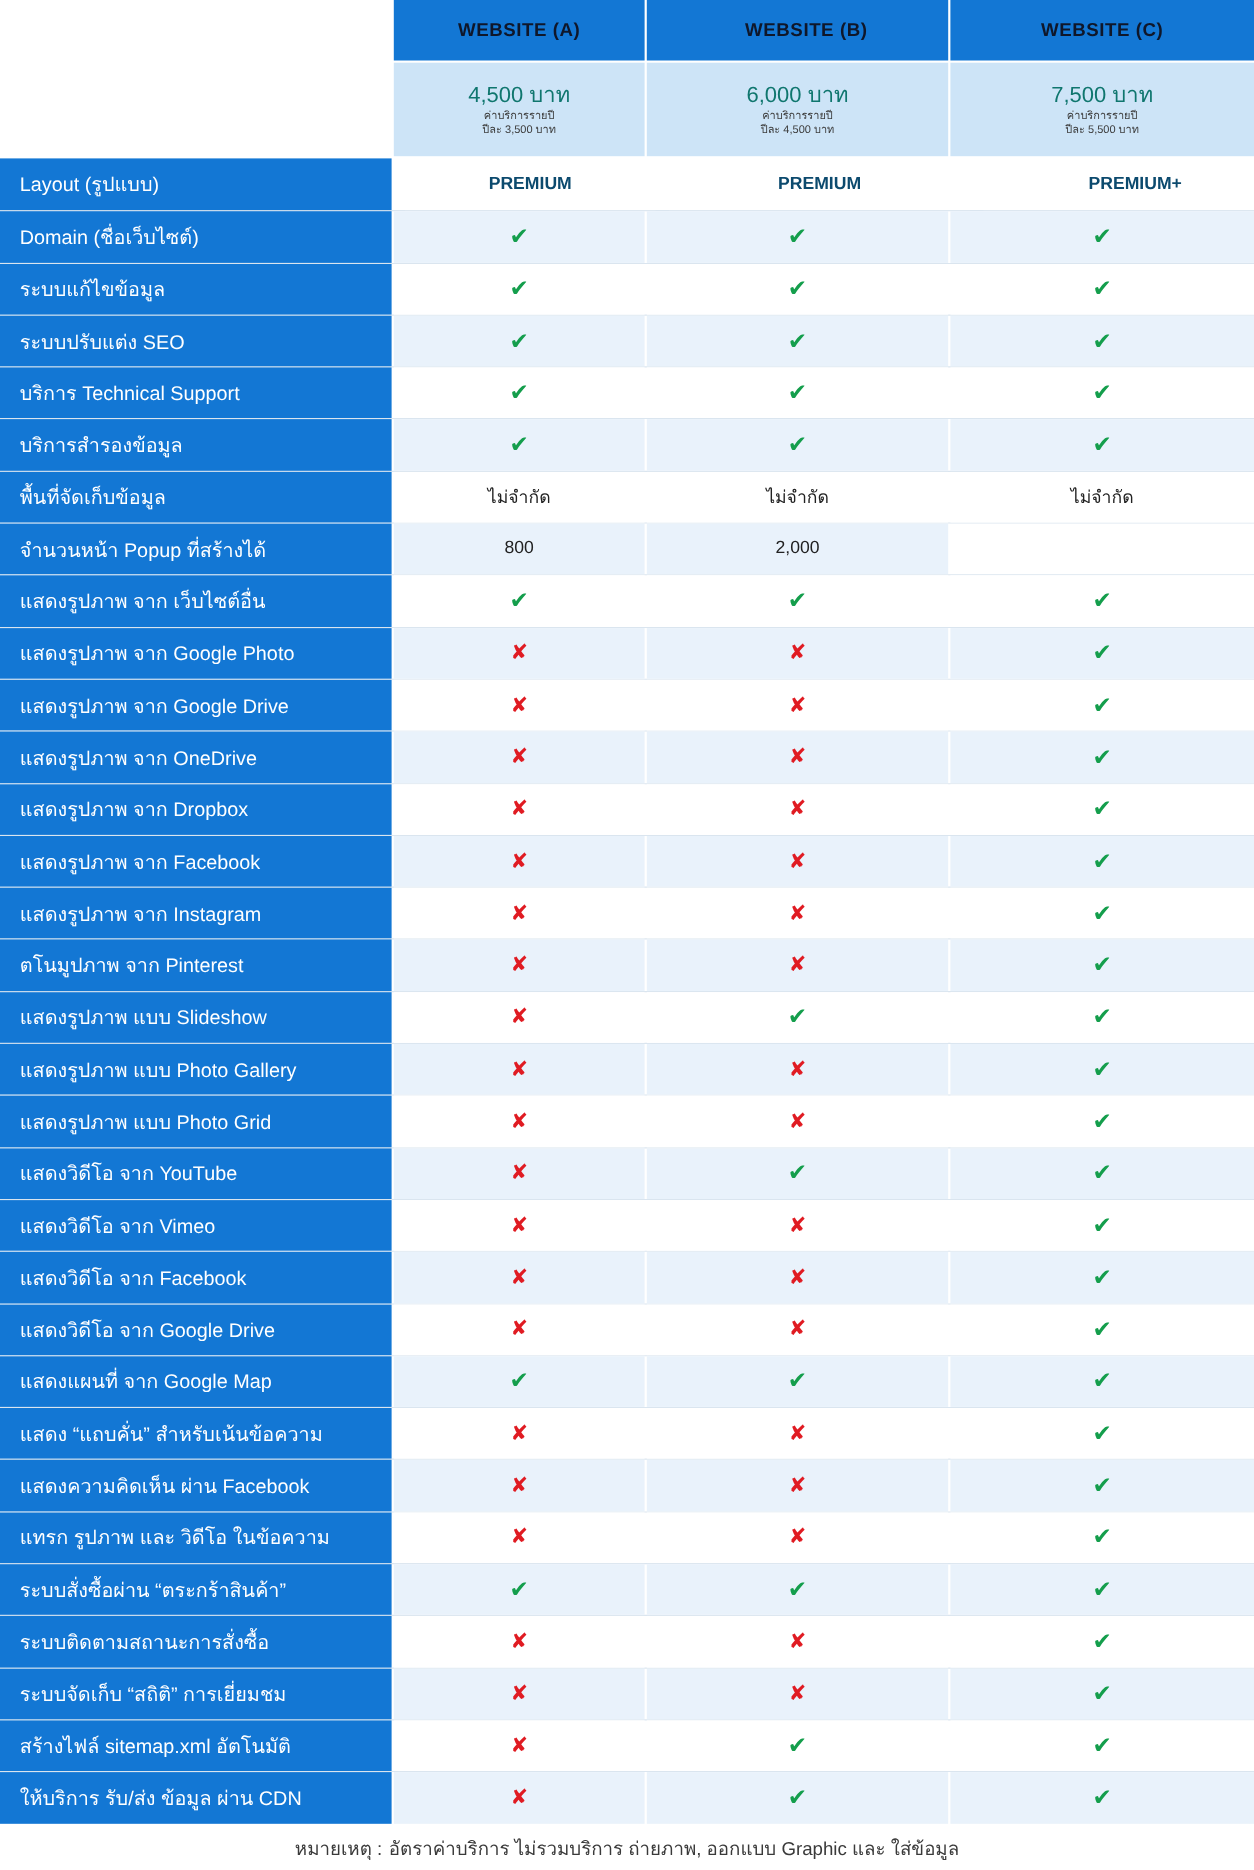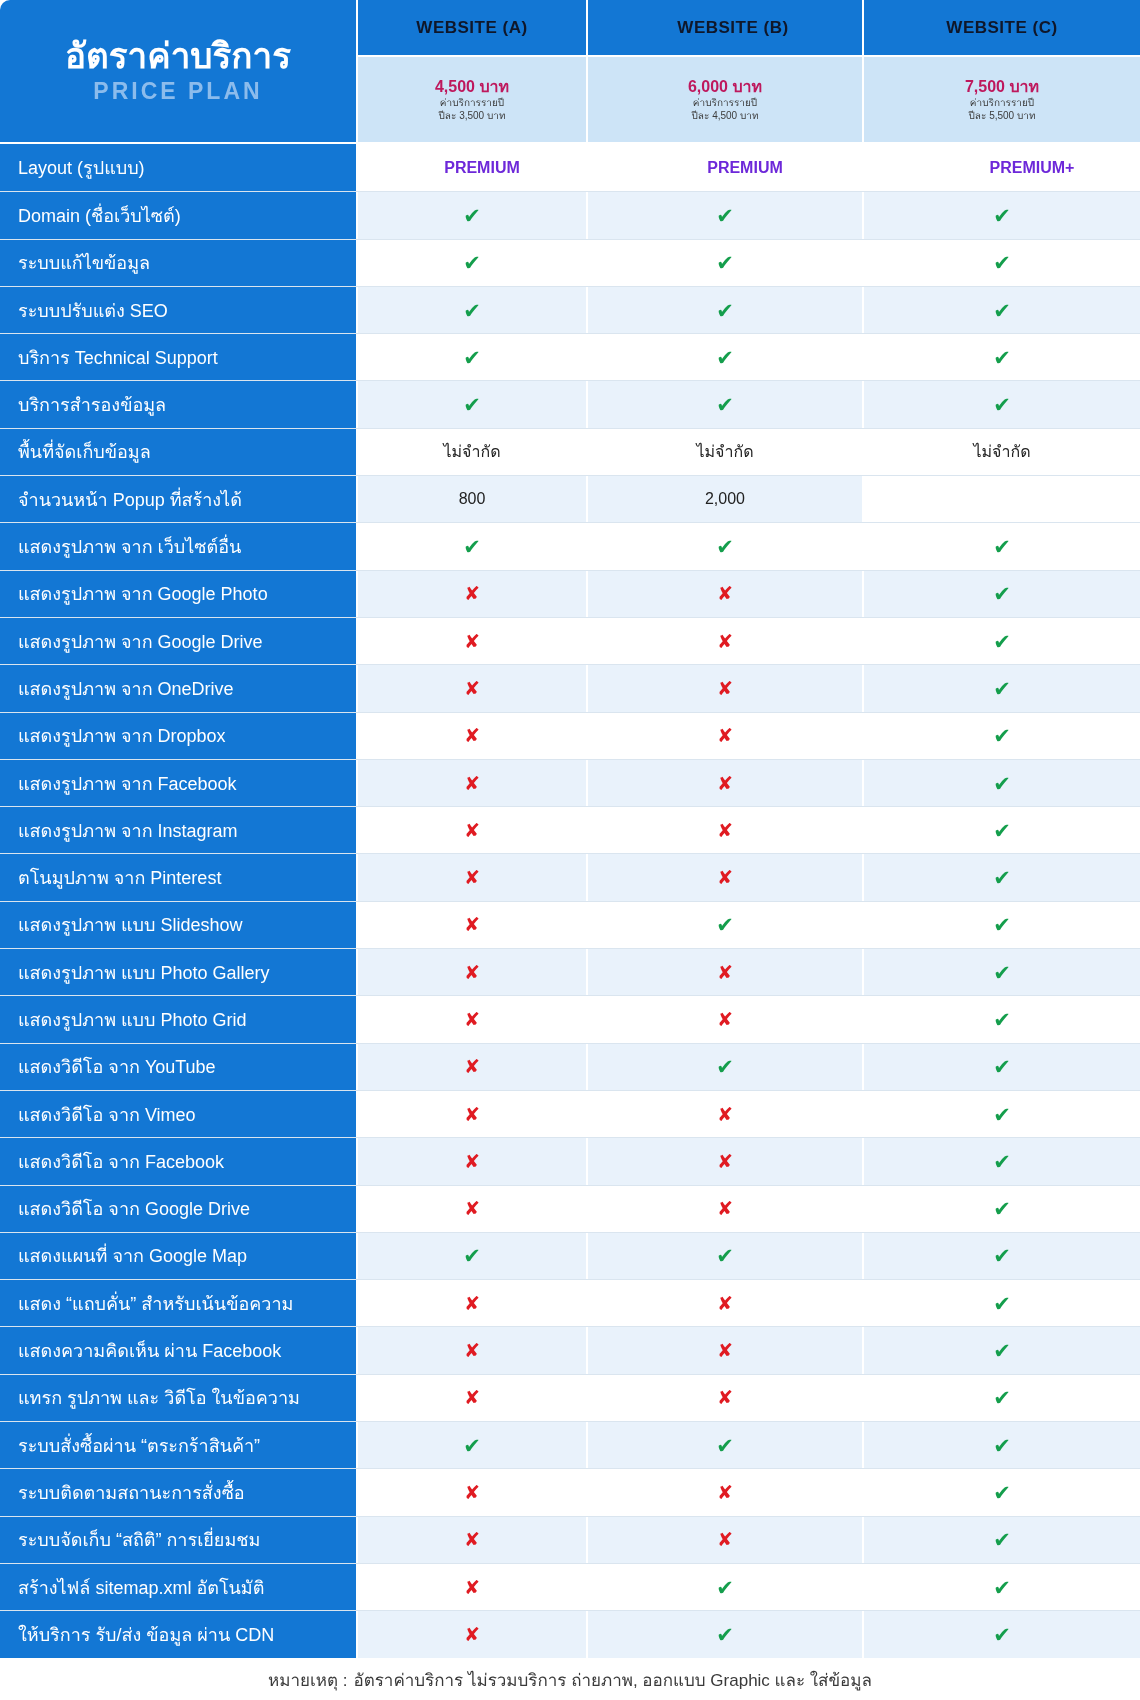--- a/index.html
+++ b/index.html
@@ -28,60 +28,56 @@
   .plan-name{
     background:#1377d4;height:55px;
     display:flex;align-items:center;justify-content:center;
     color:#0f172a;font-size:17px;font-weight:bold;letter-spacing:.5px;
   }
   .header-grid{grid-template-rows:55px 85px;row-gap:2px;}
   .plan-price-box{
     background:#cde4f7;height:85px;
     display:flex;flex-direction:column;align-items:center;justify-content:center;
   }
-  .price{font-size:16px;font-weight:bold;color:#be185d;line-height:1.2;}
+  .price{font-size:20px;font-weight:normal;color:#0f766e;line-height:1.2;}
   .fee{font-size:10px;color:#3c3c3c;line-height:1.3;}
   
   .body{margin-top:2px;}
   .row{
     height:47.3px;
     box-sizing:border-box;
     border-top:1px solid rgba(150,180,210,.35);
   }
   .row:first-child{border-top:none;gap:12px;}
   .cell{display:flex;align-items:center;box-sizing:border-box;}
   .label-cell{
     background:#1377d4;color:#ffffff;
     font-size:18px;padding-left:18px;
   }
   .value-cell{
     background:#ffffff;justify-content:center;
     font-size:16px;color:#222222;
   }
   .row.alt .value-cell{background:#e9f2fb;}
-  .value-cell.bold{font-weight:bold;color:#6d28d9;}
+  .value-cell.bold{font-weight:bold;color:#0c4a6e;}
   .check{color:#149e4c;font-size:21px;font-weight:bold;line-height:1;}
   .cross{color:#e01b22;font-size:19px;font-weight:bold;line-height:1;}
   
   .footer{
     height:44px;display:flex;align-items:center;justify-content:center;
     font-size:17px;color:#3a3a3a;background:#ffffff;
   }
   .note-label{font-weight:normal;margin-right:6px;}
 </style>
 </head>
 <body>
 
 <div class="table">
 
   <div class="header grid header-grid">
-    <div class="title-cell">
-      <div class="title-th">อัตราค่าบริการ</div>
-      <div class="title-en">PRICE PLAN</div>
-    </div>
 
     <div class="plan-name col-a" style="grid-column:2;grid-row:1;">WEBSITE (A)</div>
     <div class="plan-name col-b" style="grid-column:3;grid-row:1;padding-left:16px;">WEBSITE (B)</div>
     <div class="plan-name col-c" style="grid-column:4;grid-row:1;">WEBSITE (C)</div>
 
     <div class="plan-price-box" style="grid-column:2;grid-row:2;">
       <div class="price">4,500 บาท</div>
       <div class="fee">ค่าบริการรายปี</div>
       <div class="fee">ปีละ 3,500 บาท</div>
     </div>

